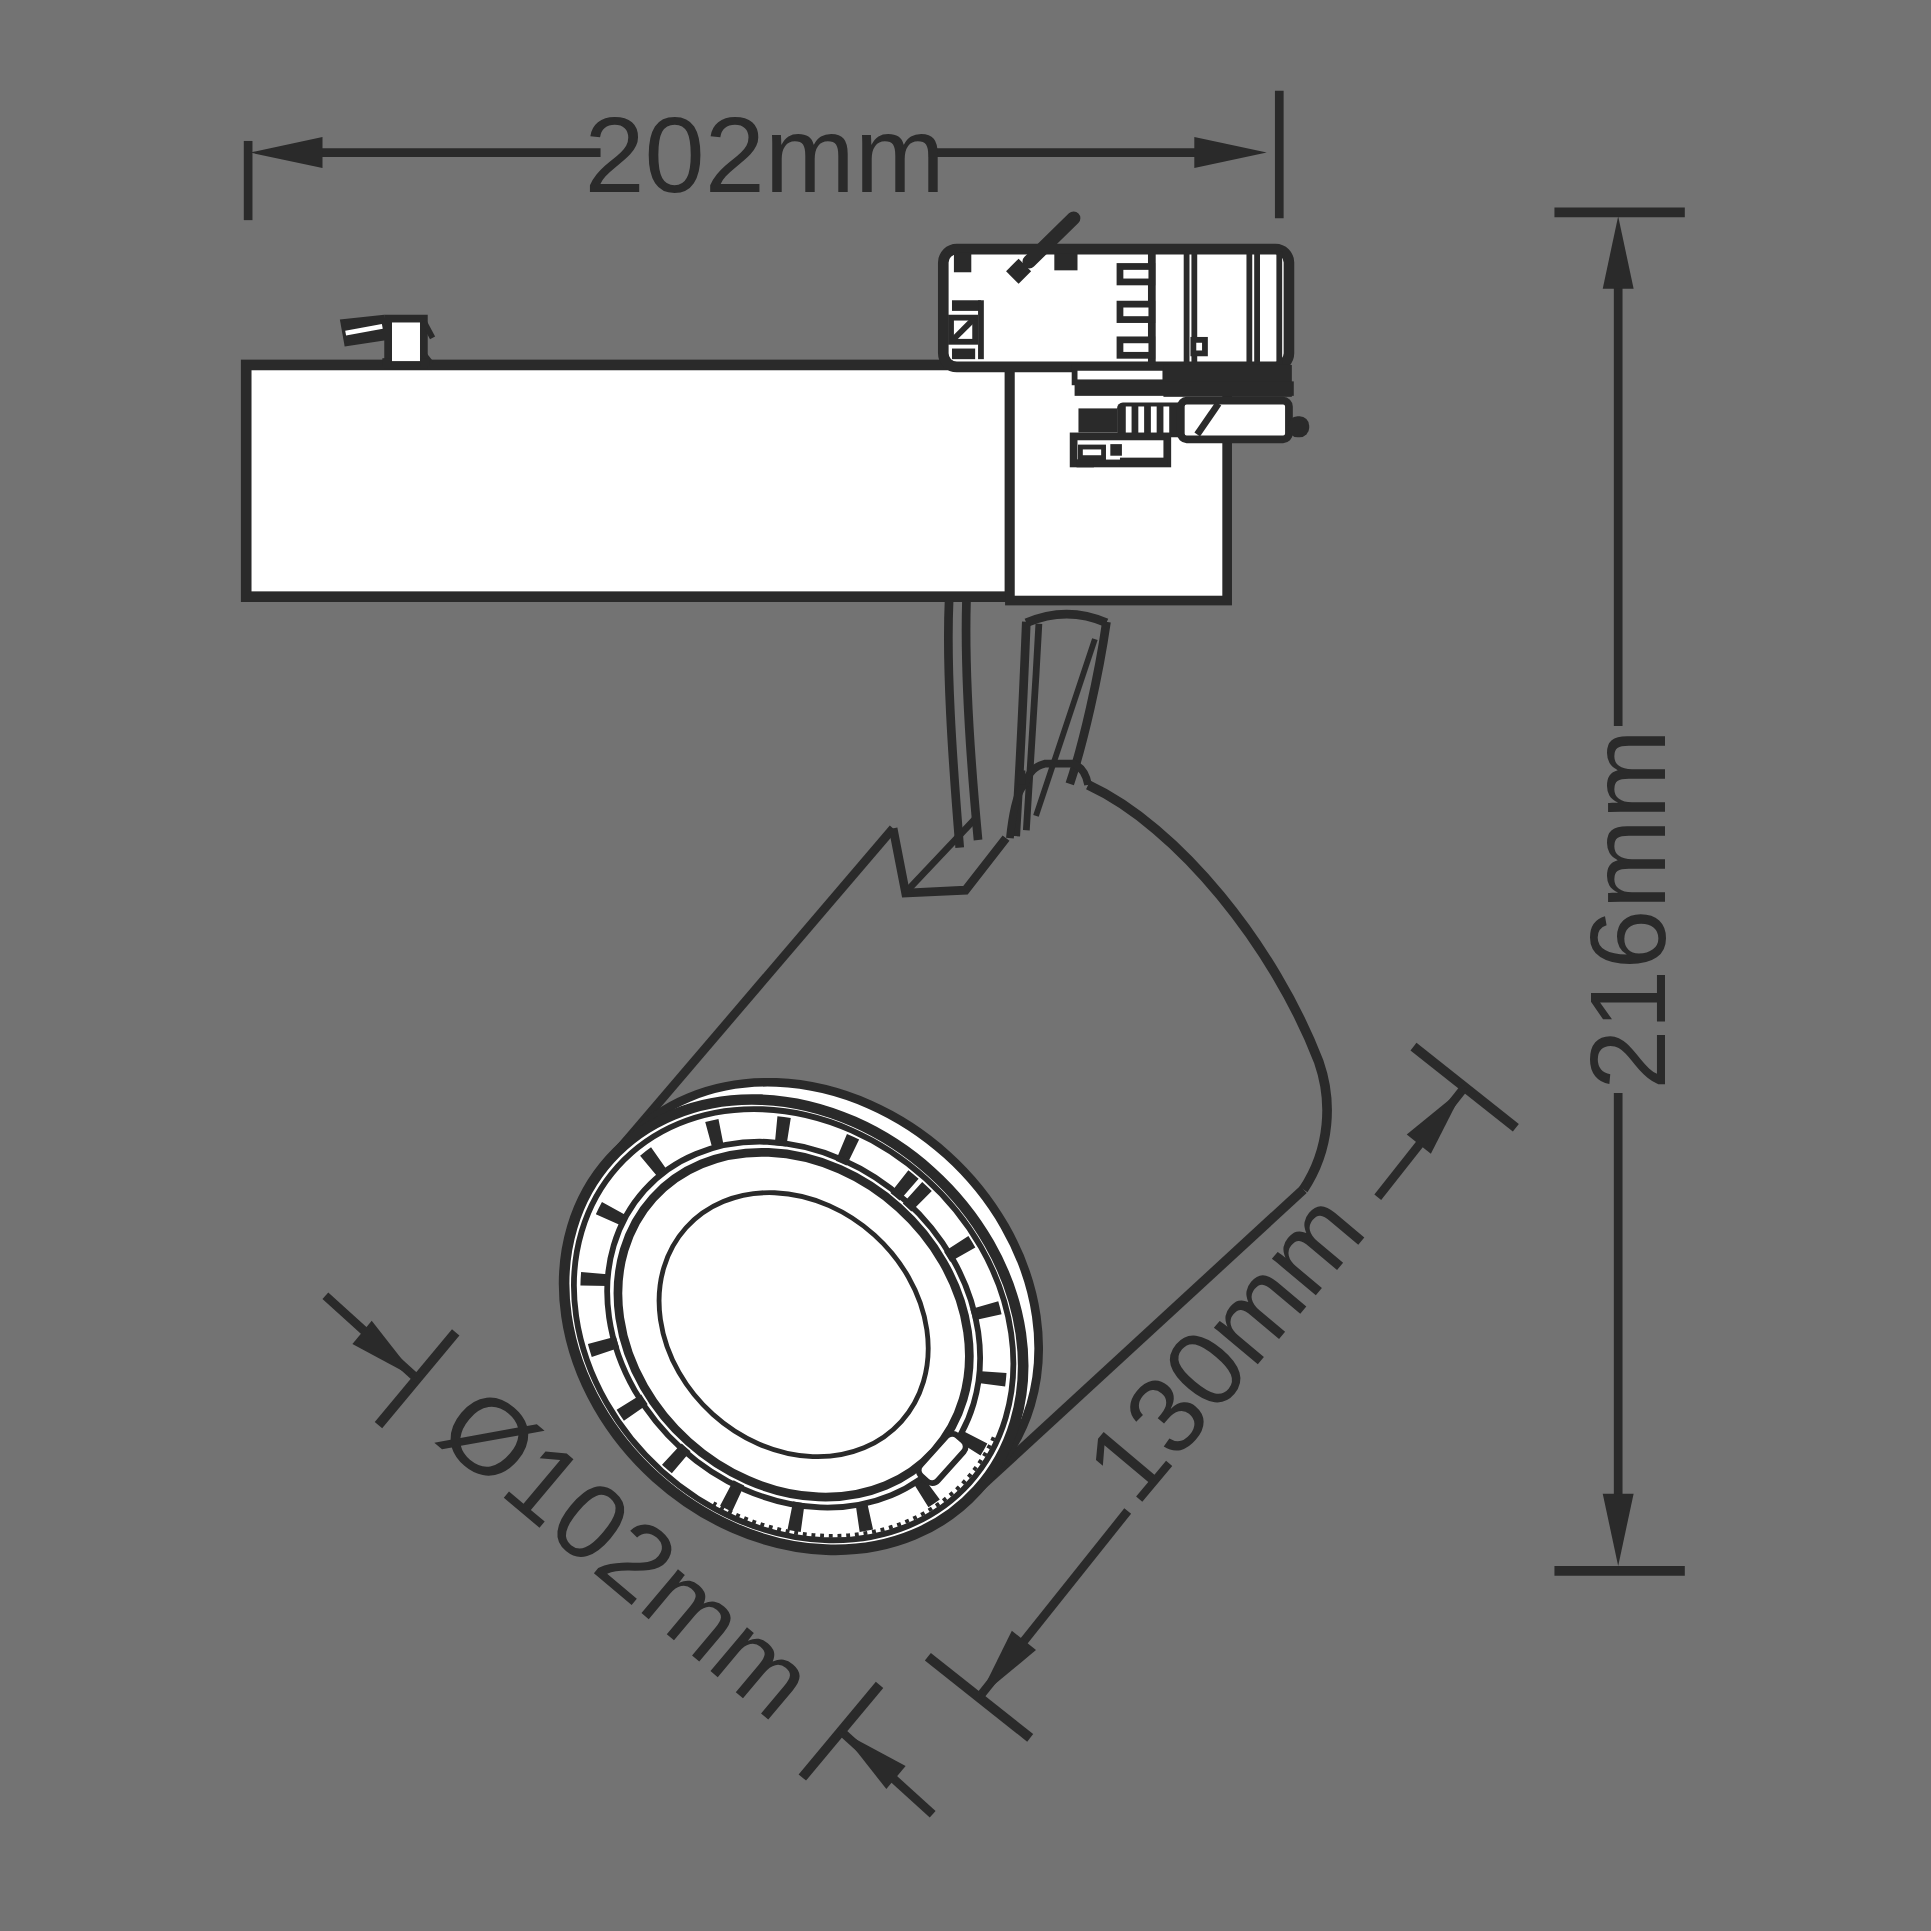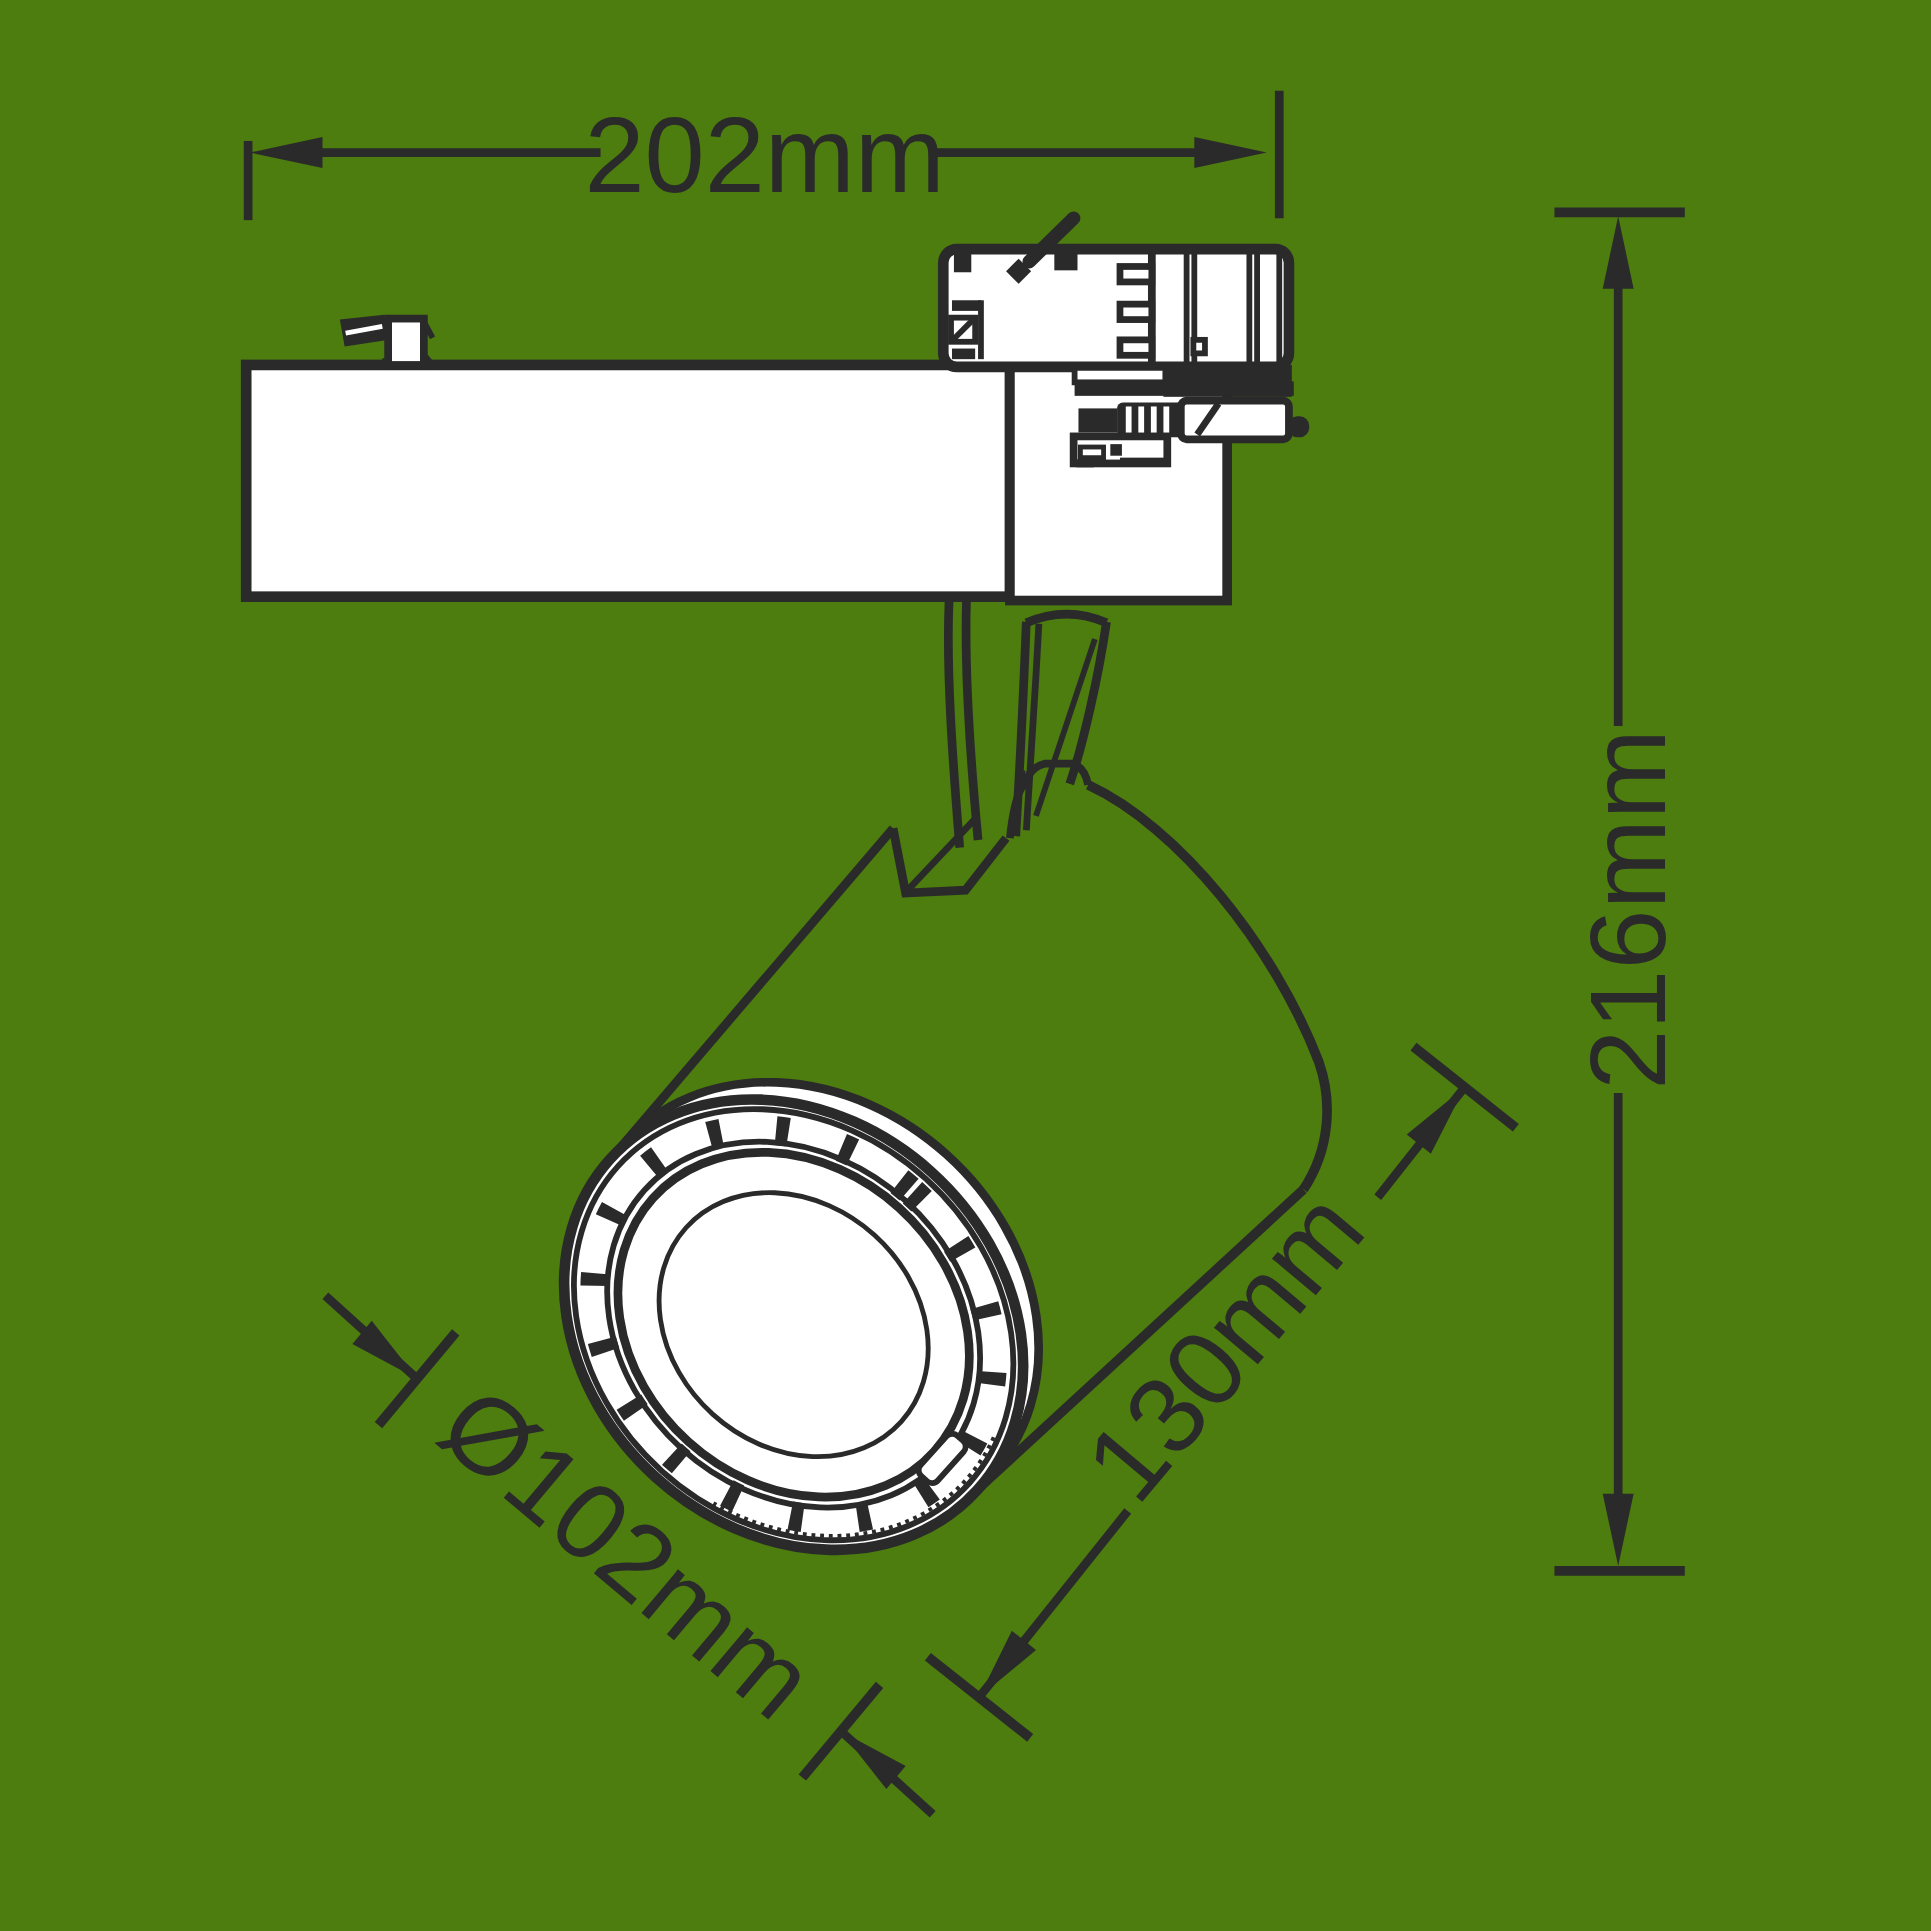--- a/index.html
+++ b/index.html
@@ -1,16 +1,16 @@
 <!DOCTYPE html>
 <html><head>
 <meta charset="utf-8">
 <style>
   html,body{margin:0;padding:0;background:#ffffff;}
-  .canvas{position:relative;width:1931px;height:1931px;background:#4d7c0f;overflow:hidden;}
+  .canvas{position:relative;width:1931px;height:1931px;background:#737373;overflow:hidden;}
   svg{position:absolute;left:0;top:0;}
   .ln{stroke:#2a2a2a;fill:none;}
   .fl{fill:#2a2a2a;stroke:none;}
   .wh{fill:#ffffff;}
   .dimtxt{font-family:"Liberation Sans", sans-serif;font-size:112px;fill:#2a2a2a;font-weight:400;}
 </style>
 </head>
 <body>
 
 <div class="canvas">

